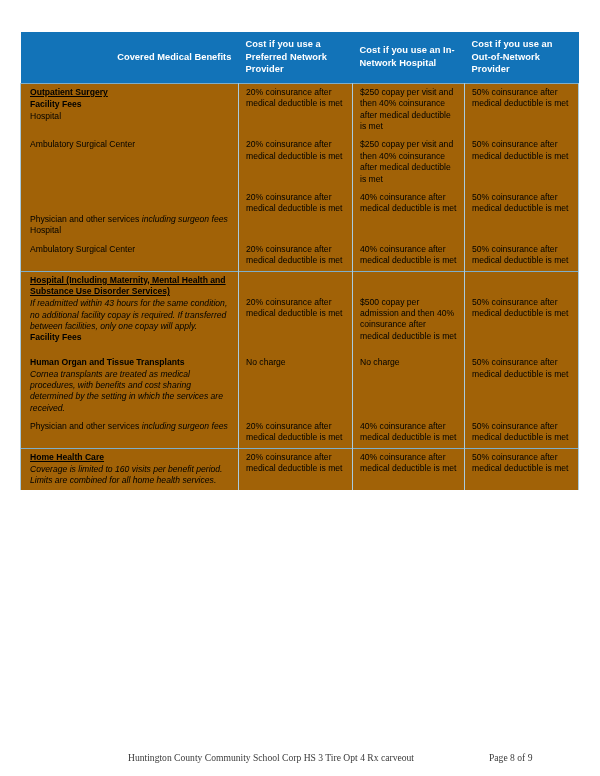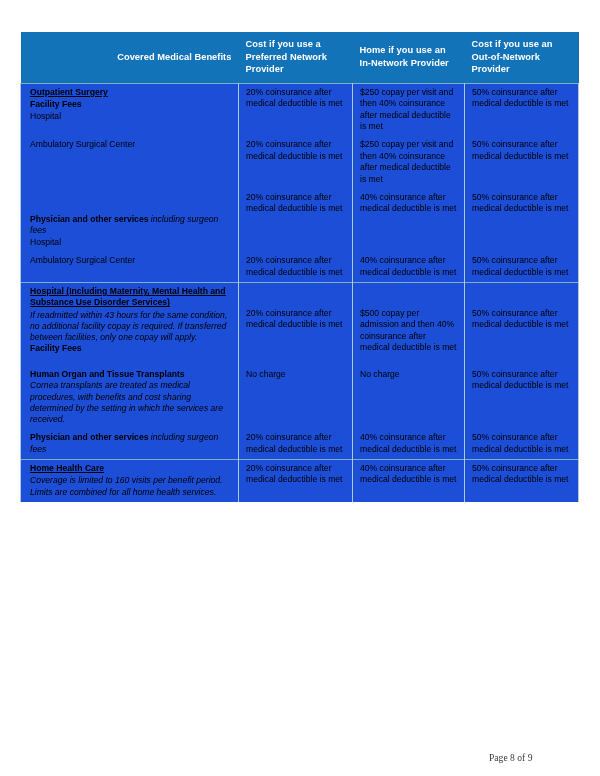--- a/index.html
+++ b/index.html
@@ -49,21 +49,21 @@
     border: none;
     letter-spacing: 0.05px;
   }
   .benefits-table thead th.h-benefit {
     vertical-align: middle;
     padding-left: 9px;
     text-align: right;
   }
 
   .benefits-table td {
-    background: #1d4ed8;
+    background: #a16207;
     font-size: 8.6px;
     line-height: 11.4px;
     vertical-align: top;
     padding: 3px 7px 4px 7px;
     border-left: 1px solid #A9CBDE;
     border-right: 1px solid #A9CBDE;
     border-top: none;
     border-bottom: none;
   }
   .benefits-table td.benefit-cell {
@@ -88,21 +88,21 @@
   .sub-head {
     font-weight: bold;
     display: block;
   }
   .note {
     font-style: italic;
     display: block;
     line-height: 11.2px;
   }
   .plain { display: block; }
-  .b { font-weight: bold; margin-top: 17px; }
+  .b { font-weight: normal; margin-top: 17px; }
   .i { font-style: italic; }
 
   .spacer-lg { display: block; height: 22px; }
   .spacer-sm { display: block; height: 7px; }
 
   .footer {
     position: absolute;
     left: 0;
     top: 752px;
     width: 600px;
@@ -133,21 +133,21 @@
     <colgroup>
       <col class="c-benefit">
       <col class="c-pref">
       <col class="c-in">
       <col class="c-out">
     </colgroup>
     <thead>
       <tr>
         <th class="h-benefit">Covered Medical Benefits</th>
         <th>Cost if you use a Preferred Network Provider</th>
-        <th>Home if you use an In-Network Provider</th>
+        <th>Cost if you use an In-Network Hospital</th>
         <th>Cost if you use an Out-of-Network Provider</th>
       </tr>
     </thead>
     <tbody>
 
       <tr class="grp-top">
         <td class="benefit-cell">
           <span class="sec-head">Outpatient Surgery</span>
           <span class="sub-head">Facility Fees</span>
           <span class="plain">Hospital</span>
@@ -225,16 +225,17 @@
         <td>20% coinsurance after medical deductible is met</td>
         <td>40% coinsurance after medical deductible is met</td>
         <td>50% coinsurance after medical deductible is met</td>
       </tr>
 
 
     </tbody>
   </table>
 
   <div class="footer">
+    <span class="footer-title">Huntington County Community School Corp HS 3 Tire Opt 4 Rx carveout</span>
     <span class="footer-page">Page 8 of 9</span>
   </div>
 
 </div>
 
 </body></html>

